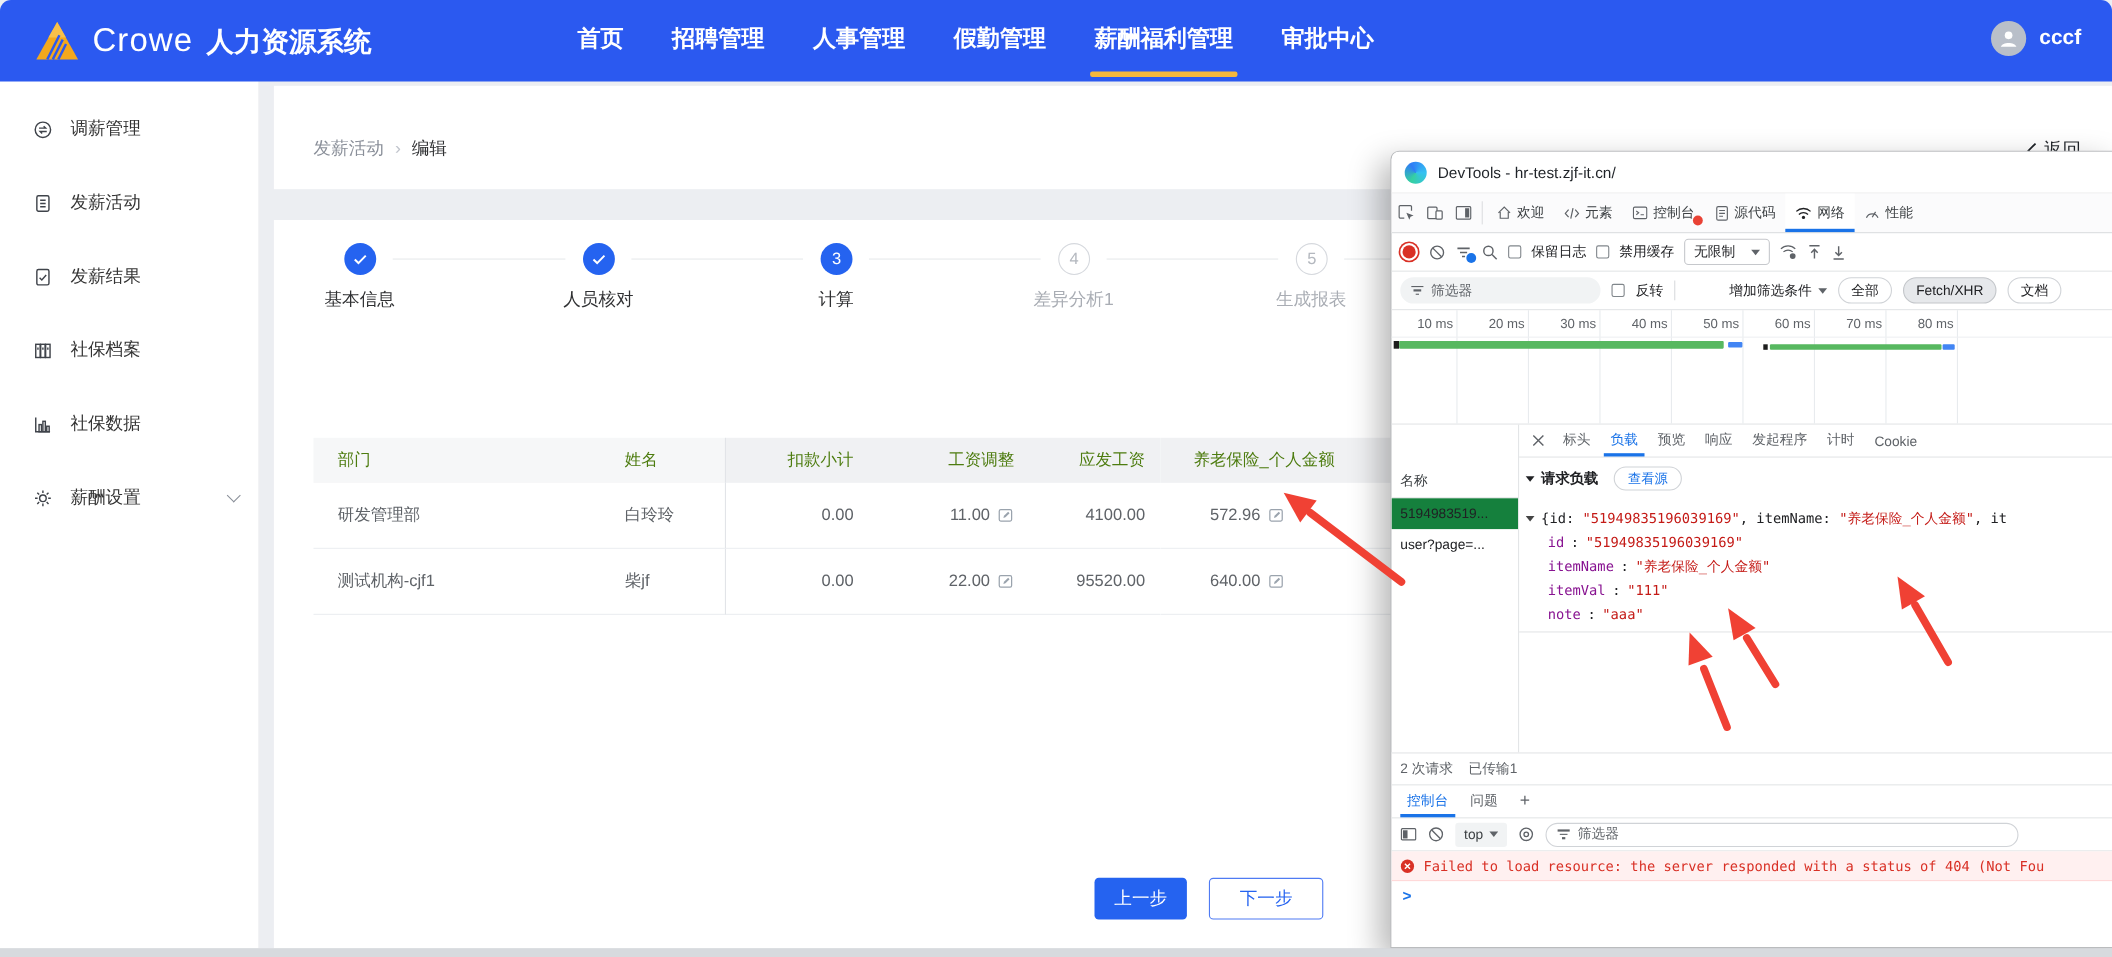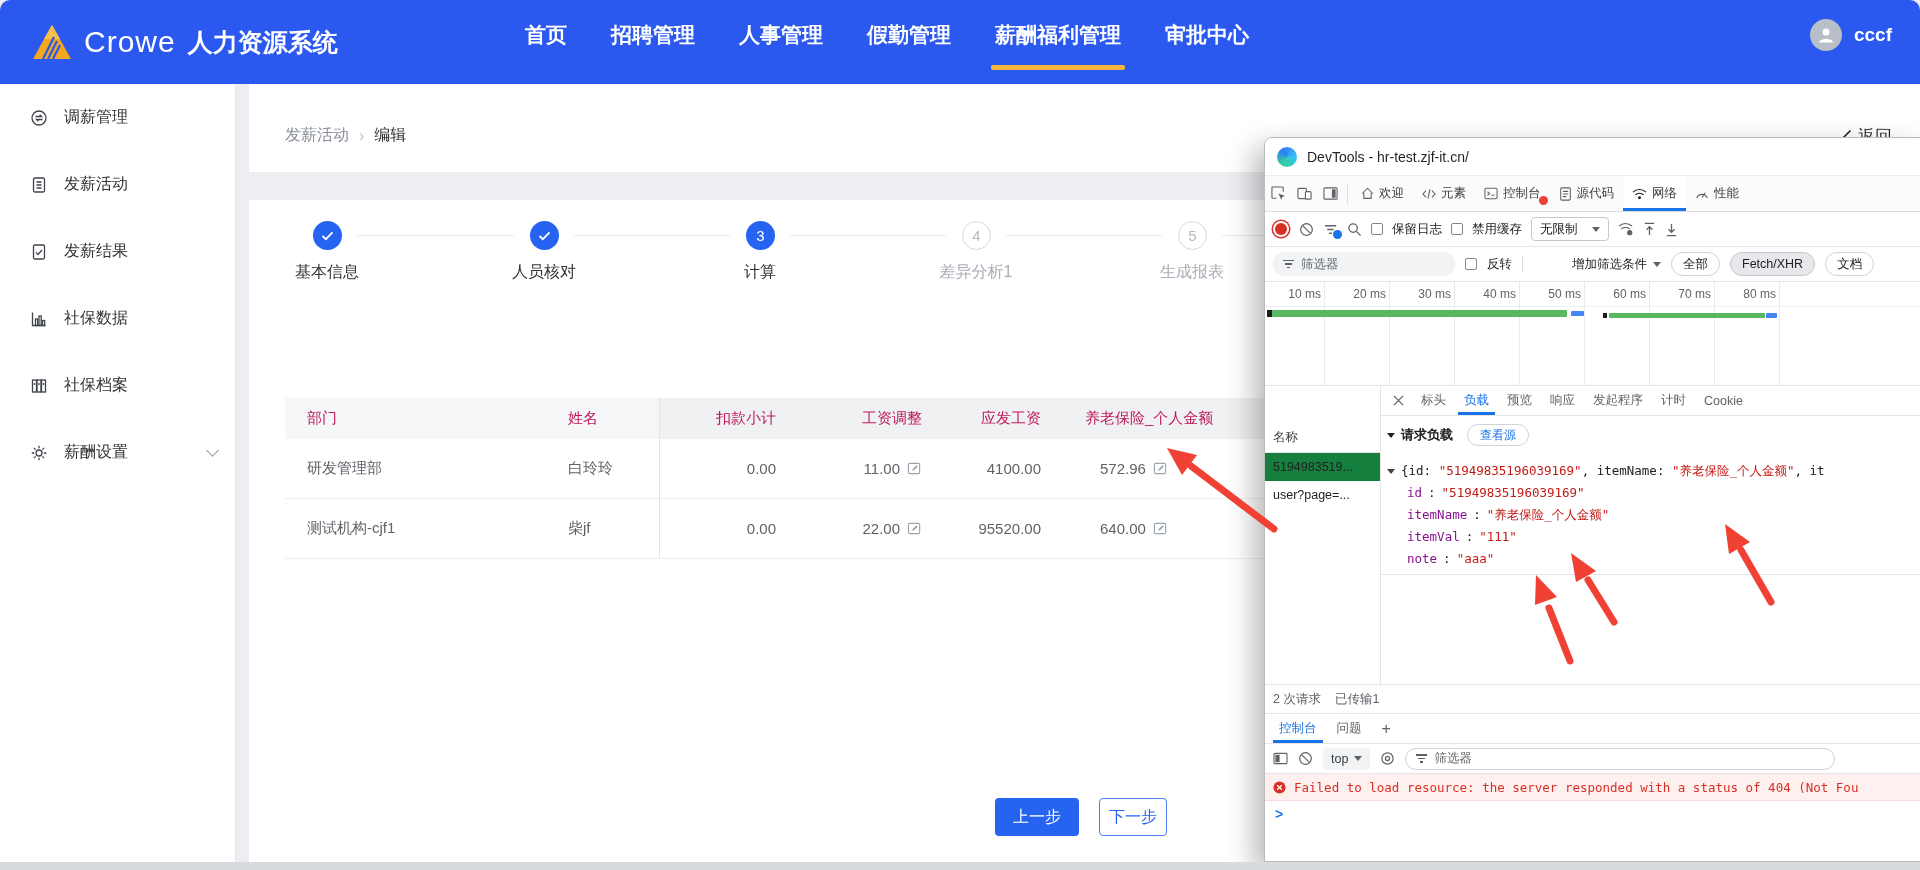--- a/index.html
+++ b/index.html
@@ -2,21 +2,21 @@
 <html><head>
 <meta charset="utf-8">
 <style>
   * { margin:0; padding:0; box-sizing:border-box; }
   html,body { width:1920px; height:870px; }
   body { position:relative; overflow:hidden; background:#eceef2;
          font-family:"Liberation Sans","DejaVu Sans",sans-serif; color:#333; font-size:15px; }
   svg { display:block; }
 
   
-  .app-header { position:absolute; left:0; top:0; width:1920px; height:84px; background:#2b59f0;
+  .app-header { position:absolute; left:0; top:0; width:1920px; height:74px; background:#2b59f0;
                 border-radius:10px 10px 0 0; display:flex; align-items:center; z-index:5; }
   .brand { display:flex; align-items:center; gap:12px; margin-left:32px; }
   .brand-name { color:#fff; font-size:30px; letter-spacing:1px; }
   .brand-sys { color:#fff; font-size:25px; font-weight:bold; }
   .top-nav { position:absolute; left:525px; top:0; height:70px; display:flex; align-items:center; gap:44px; }
   .top-nav .nav-item { position:relative; height:70px; display:flex; align-items:center;
                        color:#fff; font-size:21px; font-weight:bold; cursor:pointer; }
   .top-nav .nav-item.active:after { content:""; position:absolute; left:-4px; right:-4px; bottom:0;
                        height:5px; background:#f5b73d; border-radius:2px; }
   .user-box { position:absolute; right:28px; top:0; height:70px; display:flex; align-items:center; gap:12px; }
@@ -51,39 +51,39 @@
                  display:flex; align-items:center; justify-content:center; font-size:15px; cursor:pointer; }
   .step-circle.done, .step-circle.current { background:#2563f0; color:#fff; }
   .step-circle.pending { background:#fff; border:1px solid #d6d9de; color:#b4b8bf; }
   .step-label { position:absolute; top:62px; width:130px; text-align:center; font-size:16px; color:#303133; }
   .step-label.pending { color:#a9adb4; }
   .step-line { position:absolute; top:35px; height:1px; background:#e7e9ec; }
 
   
   .tbl { position:absolute; left:36px; top:198px; width:1050px; font-size:15px; }
   .trow { display:flex; }
-  .th { height:41px; display:flex; align-items:center; color:#be185d;text-align:center; }
+  .th { height:41px; display:flex; align-items:center; color:#4d7c0f;text-align:center; }
   .td { height:60px; display:flex; align-items:center; color:#5f6368; border-bottom:1px solid #eceef1; background:#fff; }
   .c-dept  { width:275px; padding-left:22px; }
   .c-name  { width:100px; padding-left:8px; border-right:1px solid #e2e4e8;
              box-shadow:6px 0 6px -6px rgba(0,0,0,.10); }
   .c-ded   { width:130px; justify-content:flex-end; padding-right:14px; }
   .c-adj   { width:140px; justify-content:flex-end; padding-right:8px; gap:7px; }
   .c-pay   { width:125px; justify-content:flex-end; padding-right:14px; }
   .c-pen   { width:280px; padding-left:30px; gap:7px; }
   .c-pen.val { padding-left:45px; }
   .th.c-dept,.th.c-name { background:#f6f7f8; }
   .th.c-ded,.th.c-adj,.th.c-pay,.th.c-pen { background:#f0f1f3; }
   .edit-btn { cursor:pointer; display:inline-flex; }
 
   
   .btn { position:absolute; top:598px; height:38px; border-radius:4px; font-size:16px;
          display:flex; align-items:center; justify-content:center; cursor:pointer; }
   .btn-prev { left:746px; width:84px; background:#2563f0; color:#fff; }
-  .btn-next { left:850px; width:68px; background:#fff; border:1px solid #4f7bf3; color:#2563f0; }
+  .btn-next { left:850px; width:104px; background:#fff; border:1px solid #4f7bf3; color:#2563f0; }
 
   
   .devtools { position:absolute; left:1264px; top:137px; width:660px; height:725px; background:#fff;
               border:1px solid #babcbe; border-radius:8px 0 0 0; z-index:20; overflow:hidden;
               box-shadow:-10px 10px 28px rgba(0,0,0,.28); font-size:12.5px; color:#202124; }
   .dt-titlebar { position:absolute; left:0; top:0; right:0; height:38px; display:flex; align-items:center;
                  gap:10px; padding-left:12px; border-bottom:1px solid #ececec; background:#fff; }
   .edge-logo { width:20px; height:20px; border-radius:50%;
                background:conic-gradient(from 210deg,#35d0a0,#2f7cf6,#35c1f1,#35d0a0); }
   .dt-title { font-size:14px; color:#1f2328; }
@@ -233,38 +233,38 @@
       <svg width="18" height="18" viewBox="0 0 18 18" fill="none" stroke="#3f434a" stroke-width="1.3">
         <rect x="3.5" y="2" width="11" height="14" rx="1.5"></rect>
           <path d="M6 9.5 l2 2 l4 -4.5"></path>
       </svg>
     </span>
     <span class="grow">发薪结果</span>
   </div>
   <div class="side-item">
     <span class="sicon">
       <svg width="18" height="18" viewBox="0 0 18 18" fill="none" stroke="#3f434a" stroke-width="1.3">
+        <rect x="2.5" y="3" width="4" height="12"></rect>
+          <rect x="7" y="3" width="4" height="12"></rect>
+        <rect x="11.5" y="3" width="4" height="12"></rect>
+          <path d="M4.5 6 v2 M9 6 v2 M13.5 6 v2"></path>
+      </svg>
+    </span>
+    <span class="grow">社保档案</span>
+  </div>
+  <div class="side-item">
+    <span class="sicon">
+      <svg width="18" height="18" viewBox="0 0 18 18" fill="none" stroke="#3f434a" stroke-width="1.3">
         <path d="M2.5 2.5 v13 h13"></path>
           <rect x="5.5" y="9" width="2.2" height="6.5"></rect>
         <rect x="9" y="6" width="2.2" height="9.5"></rect>
           <rect x="12.5" y="10.5" width="2.2" height="5"></rect>
       </svg>
     </span>
     <span class="grow">社保数据</span>
-  </div>
-  <div class="side-item">
-    <span class="sicon">
-      <svg width="18" height="18" viewBox="0 0 18 18" fill="none" stroke="#3f434a" stroke-width="1.3">
-        <rect x="2.5" y="3" width="4" height="12"></rect>
-          <rect x="7" y="3" width="4" height="12"></rect>
-        <rect x="11.5" y="3" width="4" height="12"></rect>
-          <path d="M4.5 6 v2 M9 6 v2 M13.5 6 v2"></path>
-      </svg>
-    </span>
-    <span class="grow">社保档案</span>
   </div>
   <div class="side-item">
     <span class="sicon">
       <svg width="18" height="18" viewBox="0 0 18 18" fill="none" stroke="#3f434a" stroke-width="1.3">
         <circle cx="9" cy="9" r="3"></circle>
         <path d="M9 1.8 v2.4 M9 13.8 v2.4 M1.8 9 h2.4 M13.8 9 h2.4 M3.9 3.9 l1.7 1.7 M12.4 12.4 l1.7 1.7 M14.1 3.9 l-1.7 1.7 M5.6 12.4 l-1.7 1.7"></path>
       </svg>
     </span>
     <span class="grow">薪酬设置</span>
     <span class="chev-down"></span>

